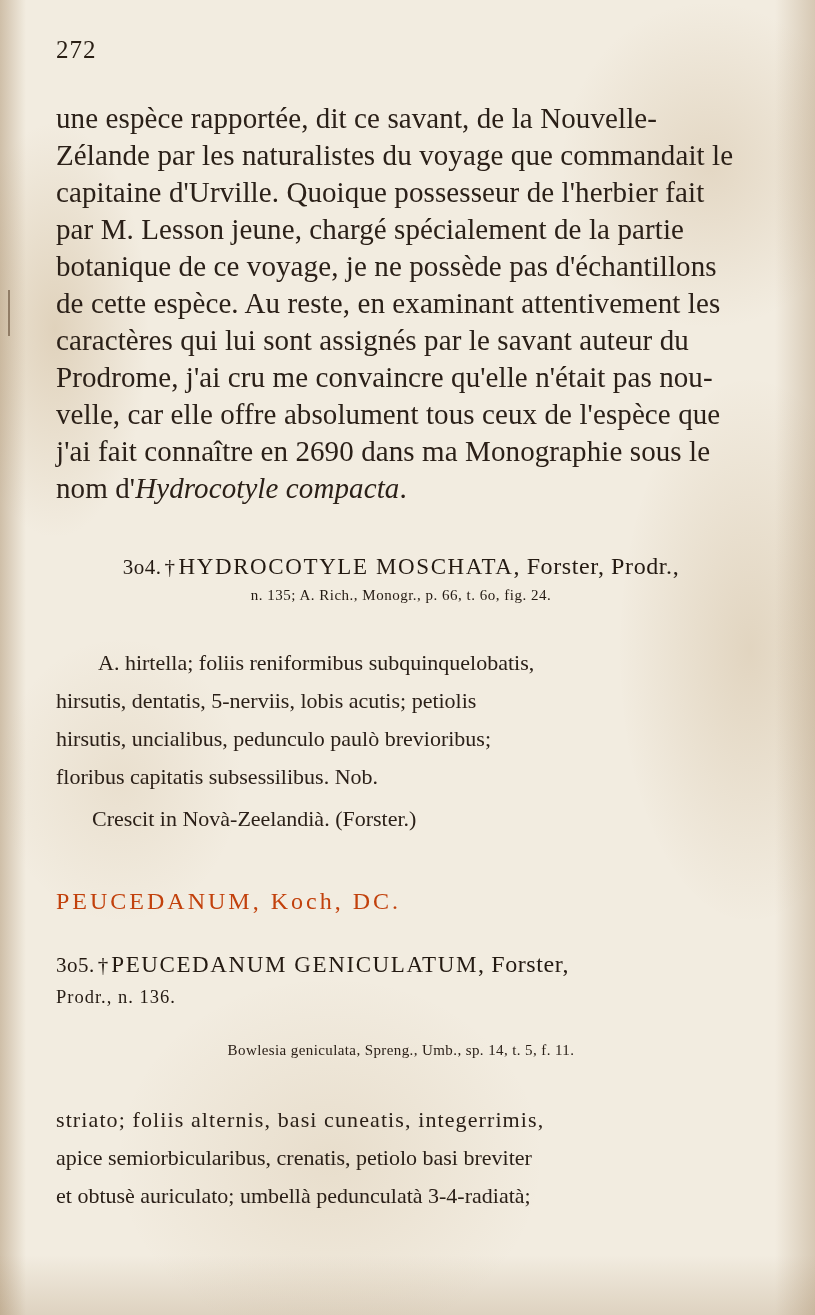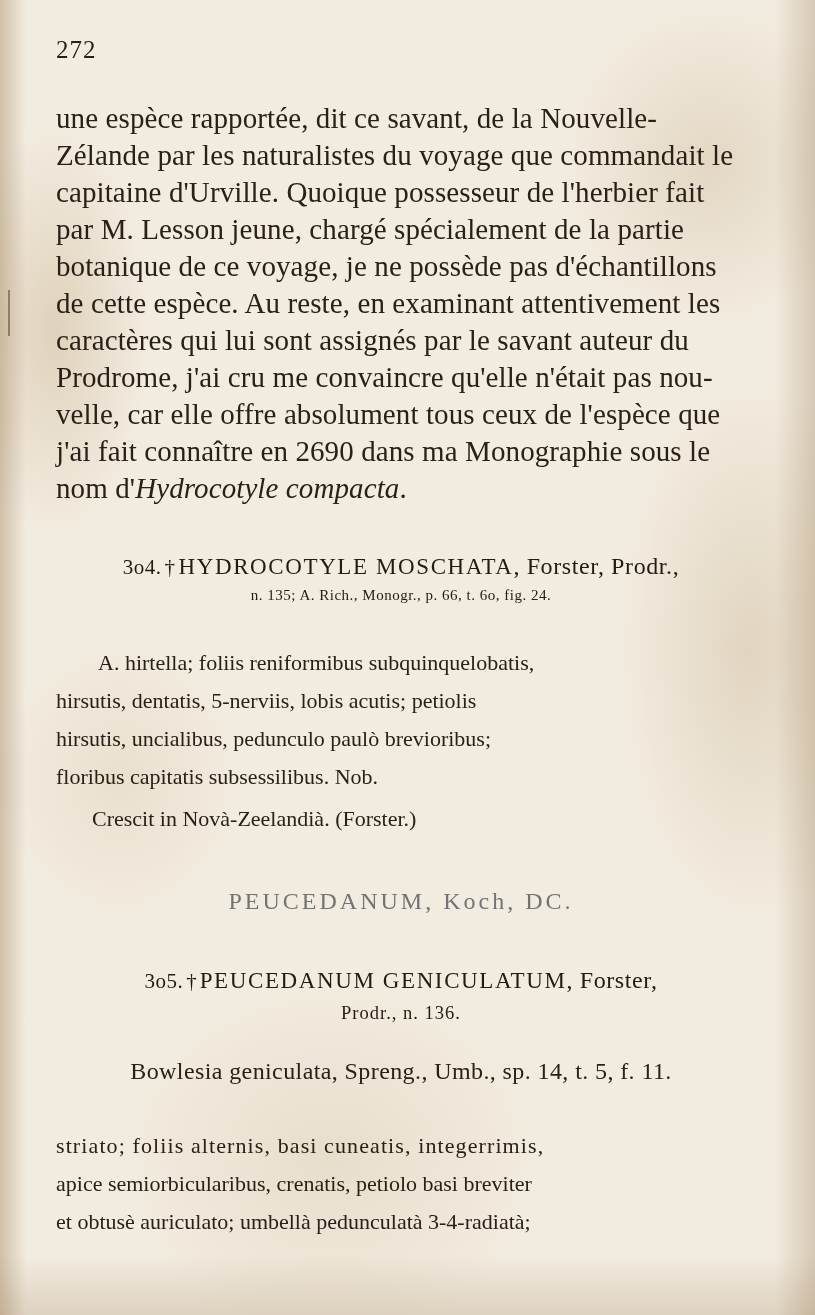--- a/index.html
+++ b/index.html
@@ -145,37 +145,36 @@
     margin-top: 4px;
     font-size: 22px;
     line-height: 38px;
     padding-left: 36px;
     color: #2b2018;
   }
 
   
   .genus-heading {
     margin-top: 50px;
-    text-align: center;
     font-size: 24px;
     letter-spacing: 3px;
-    color: #737373;
+    color: #c2410c;
   }
 
   .entry2 {
-    margin-top: 52px;
-    text-align: center;
+    margin-top: 36px;
+    text-align: left;
   }
   .entry2 .l1 { font-size: 21px; white-space: nowrap; }
   .entry2 .l2 { font-size: 18.5px; margin-top: 9px; letter-spacing: 1px; }
 
   .synonym {
     margin-top: 34px;
     text-align: center;
-    font-size: 24px;
+    font-size: 15px;
     letter-spacing: 0.4px;
     color: #2b2018;
   }
 
   .description2 {
     margin-top: 42px;
     font-size: 22px;
     line-height: 38px;
     width: 682px;
     color: #2b2018;

